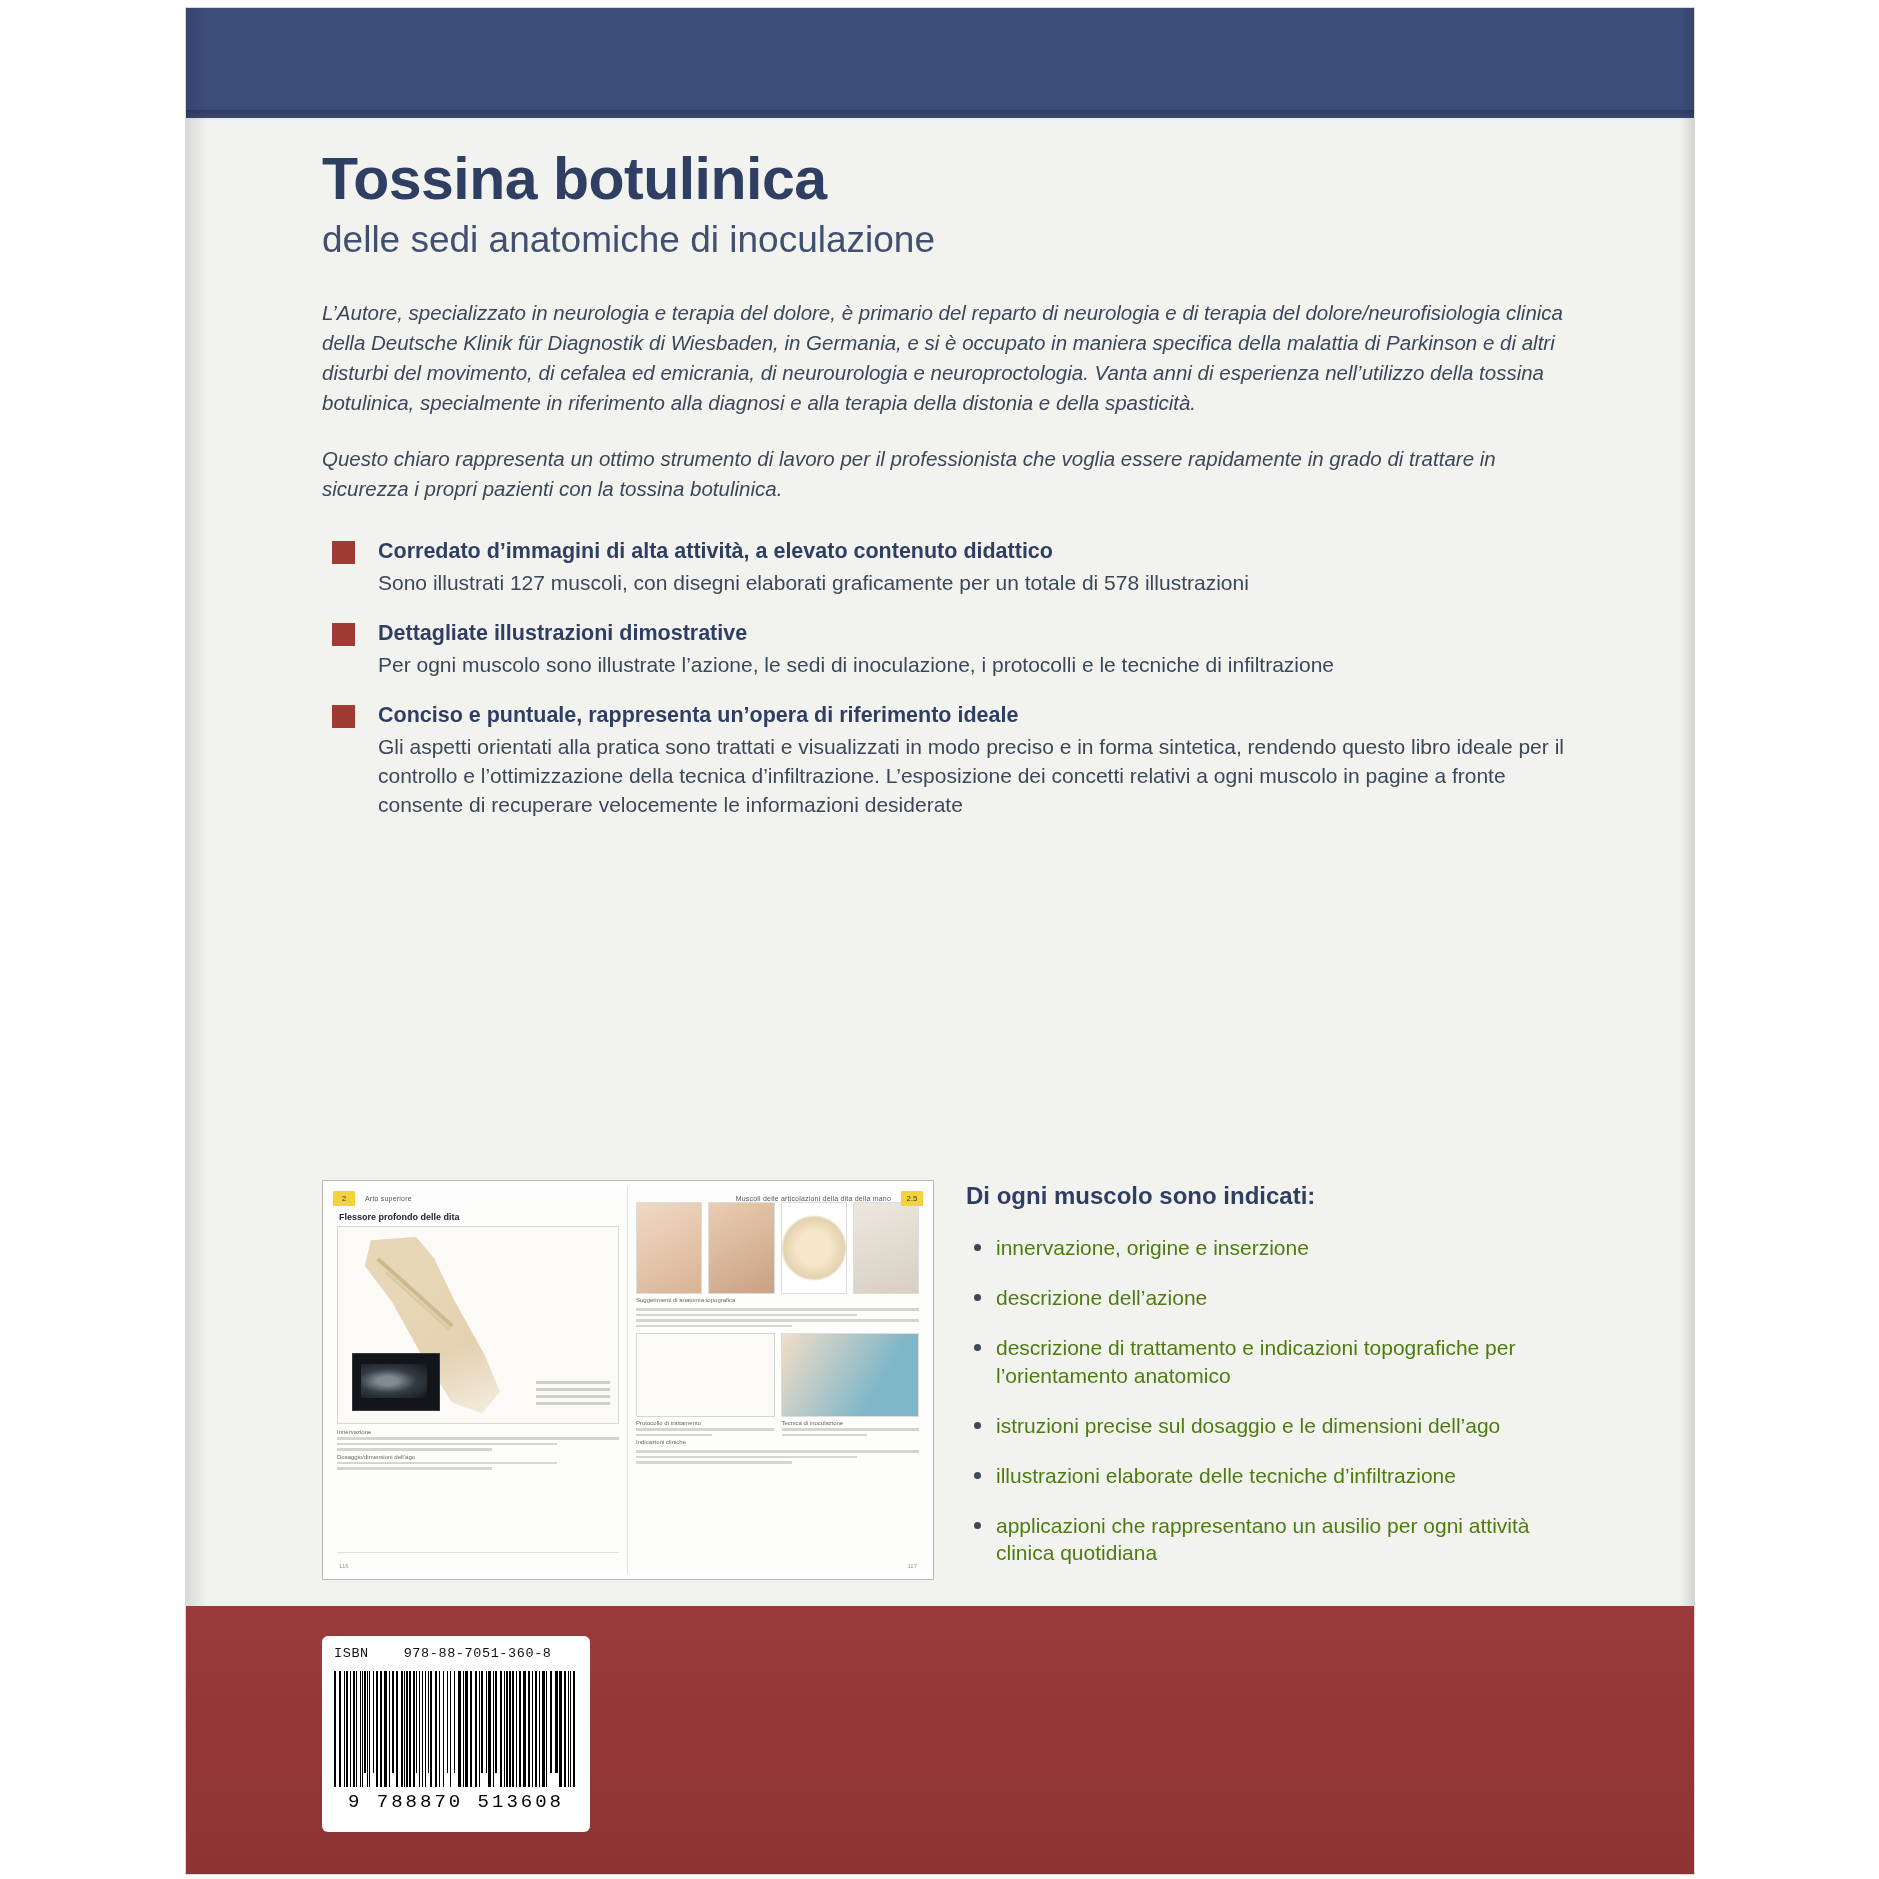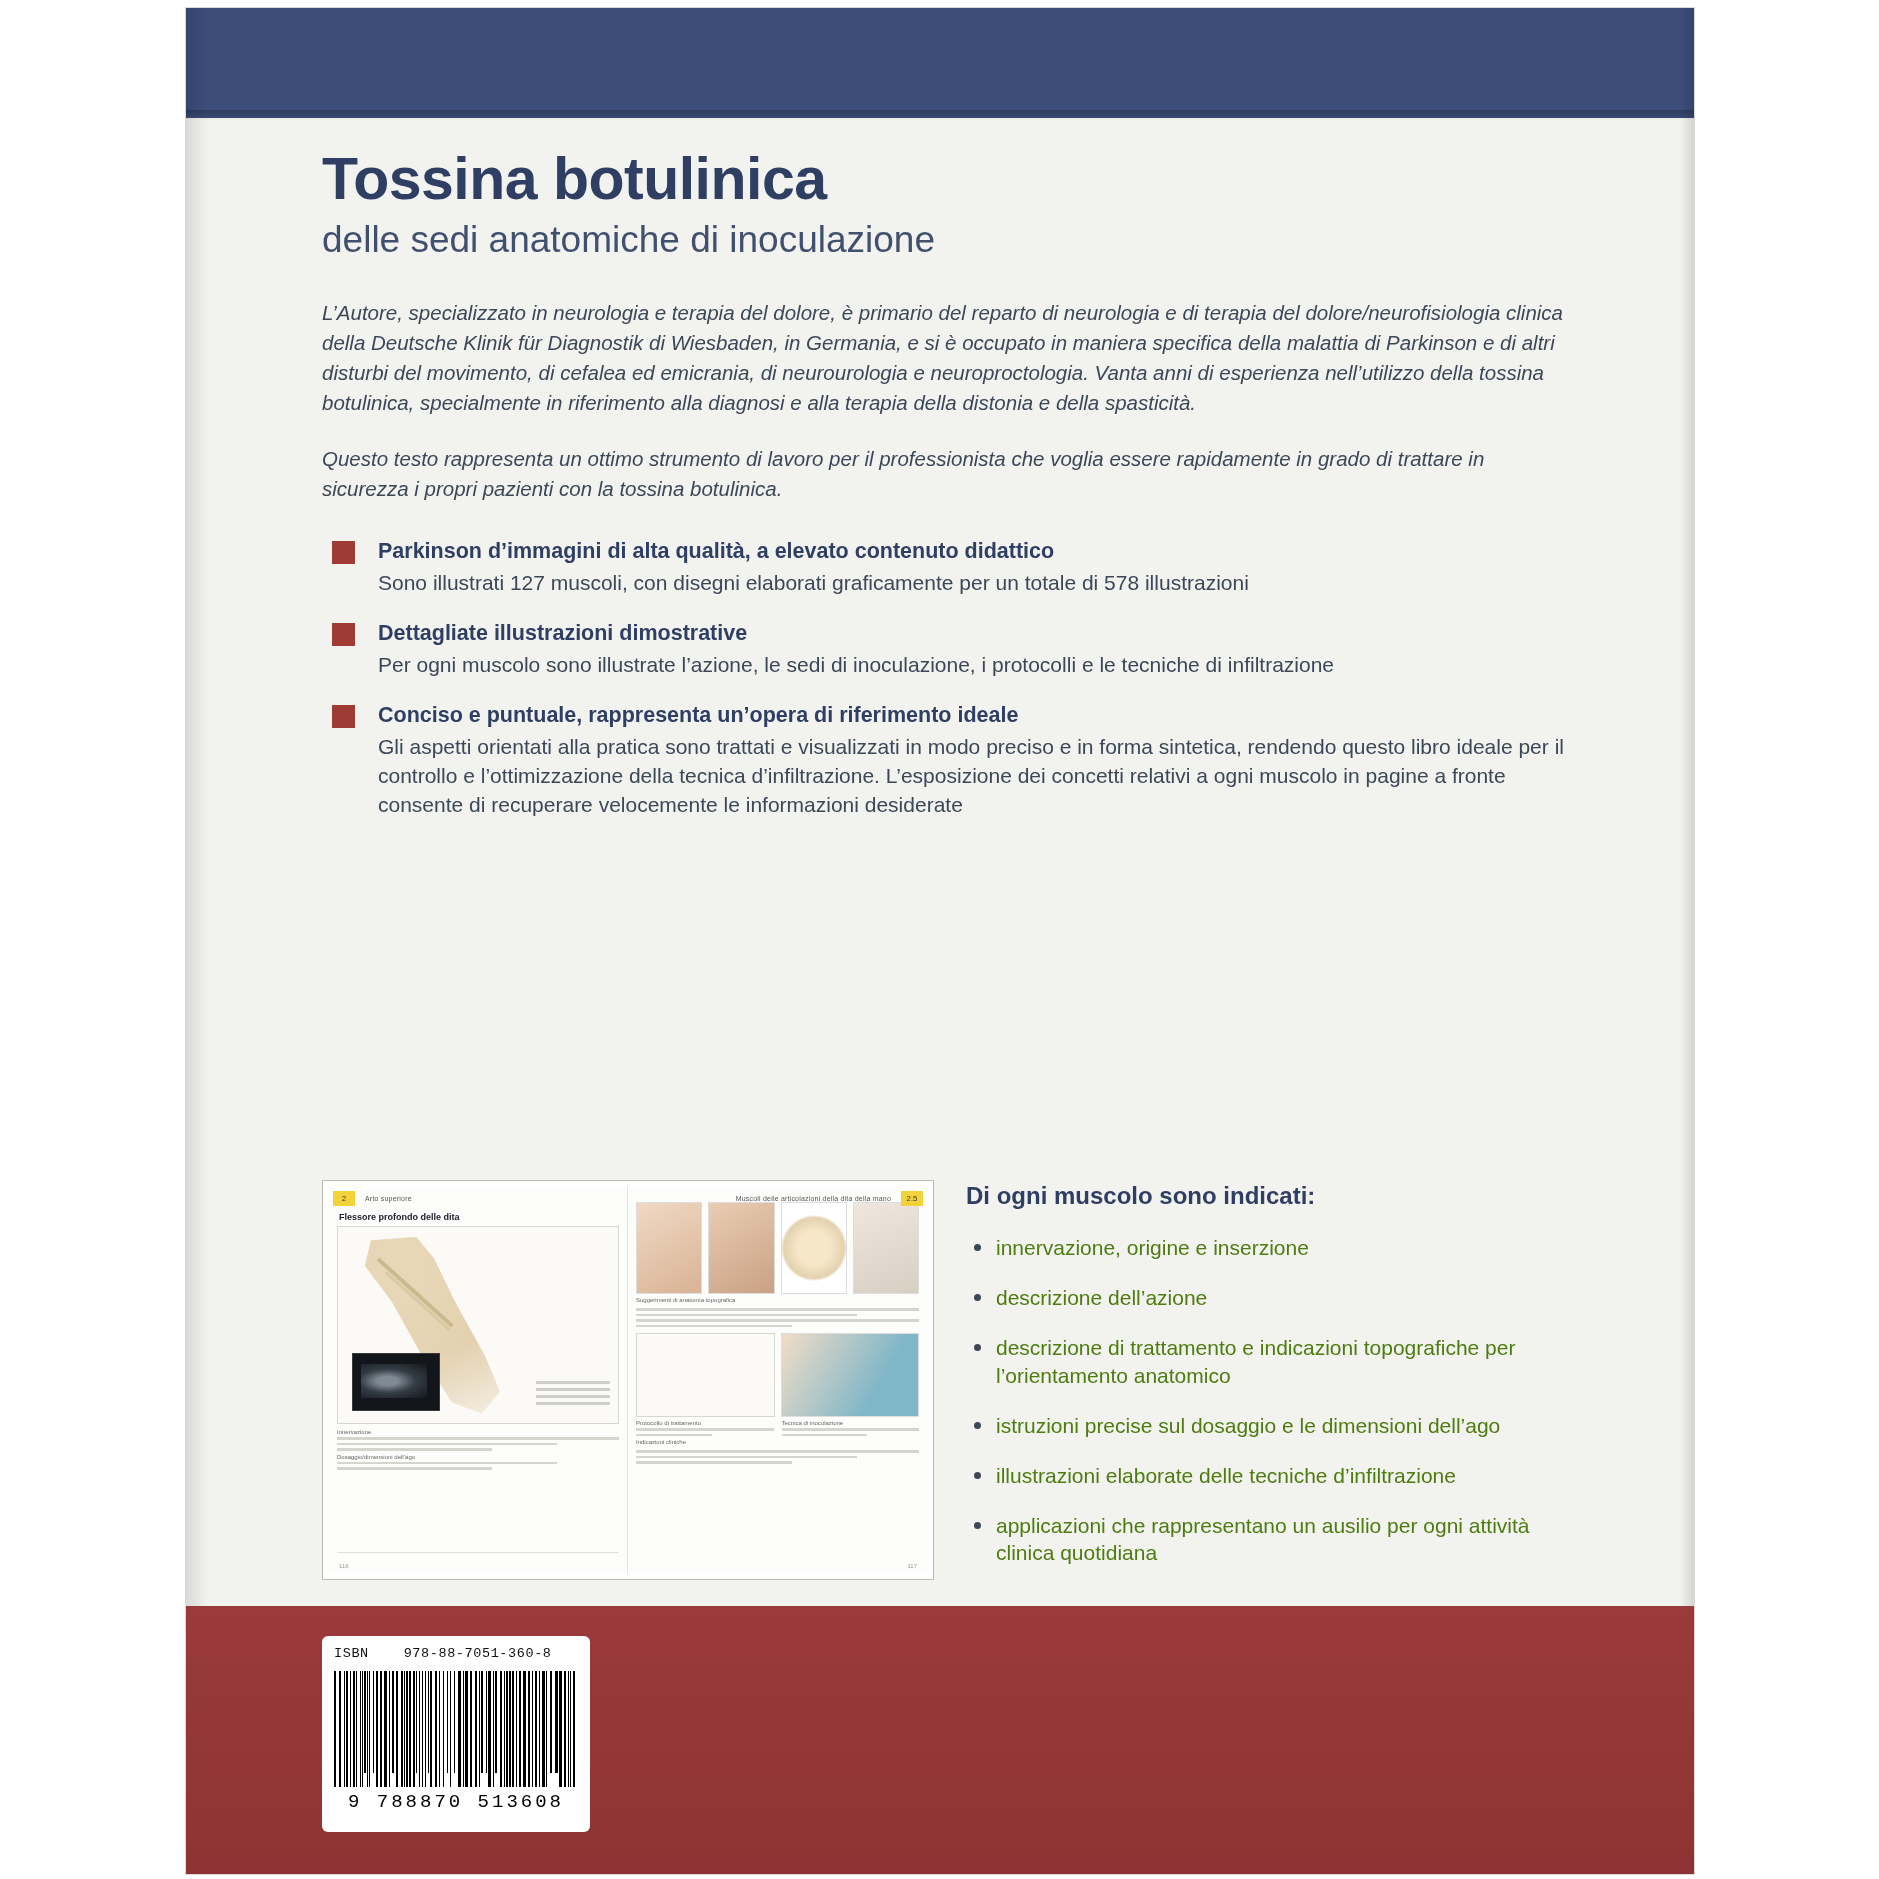--- a/index.html
+++ b/index.html
@@ -348,26 +348,26 @@
     <div class="band-top"></div>
     <div class="band-top-shadow"></div>
     <div class="spine"></div>
     <div class="right-edge"></div>
 
     <div class="content">
       <h1 class="title">Tossina botulinica</h1>
       <div class="subtitle">delle sedi anatomiche di inoculazione</div>
 
       <p class="bio">L’Autore, specializzato in neurologia e terapia del dolore, è primario del reparto di neurologia e di terapia del dolore/neurofisiologia clinica della Deutsche Klinik für Diagnostik di Wiesbaden, in Germania, e si è occupato in maniera specifica della malattia di Parkinson e di altri disturbi del movimento, di cefalea ed emicrania, di neurourologia e neuroproctologia. Vanta anni di esperienza nell’utilizzo della tossina botulinica, specialmente in riferimento alla diagnosi e alla terapia della distonia e della spasticità.</p>
-      <p class="bio bio-2">Questo testo rappresenta un ottimo strumento di lavoro per il professionista che voglia essere rapidamente in grado di trattare in sicurezza i propri pazienti con la tossina botulinica.</p>
+      <p class="bio bio-2">Questo chiaro rappresenta un ottimo strumento di lavoro per il professionista che voglia essere rapidamente in grado di trattare in sicurezza i propri pazienti con la tossina botulinica.</p>
 
       <div class="features">
         <div class="feature">
           <span class="bullet-sq"></span>
-          <div class="feature-head">Parkinson d’immagini di alta qualità, a elevato contenuto didattico</div>
+          <div class="feature-head">Corredato d’immagini di alta attività, a elevato contenuto didattico</div>
           <div class="feature-body">Sono illustrati 127 muscoli, con disegni elaborati graficamente per un totale di 578 illustrazioni</div>
         </div>
         <div class="feature">
           <span class="bullet-sq"></span>
           <div class="feature-head">Dettagliate illustrazioni dimostrative</div>
           <div class="feature-body">Per ogni muscolo sono illustrate l’azione, le sedi di inoculazione, i protocolli e le tecniche di infiltrazione</div>
         </div>
         <div class="feature">
           <span class="bullet-sq"></span>
           <div class="feature-head">Conciso e puntuale, rappresenta un’opera di riferimento ideale</div>

